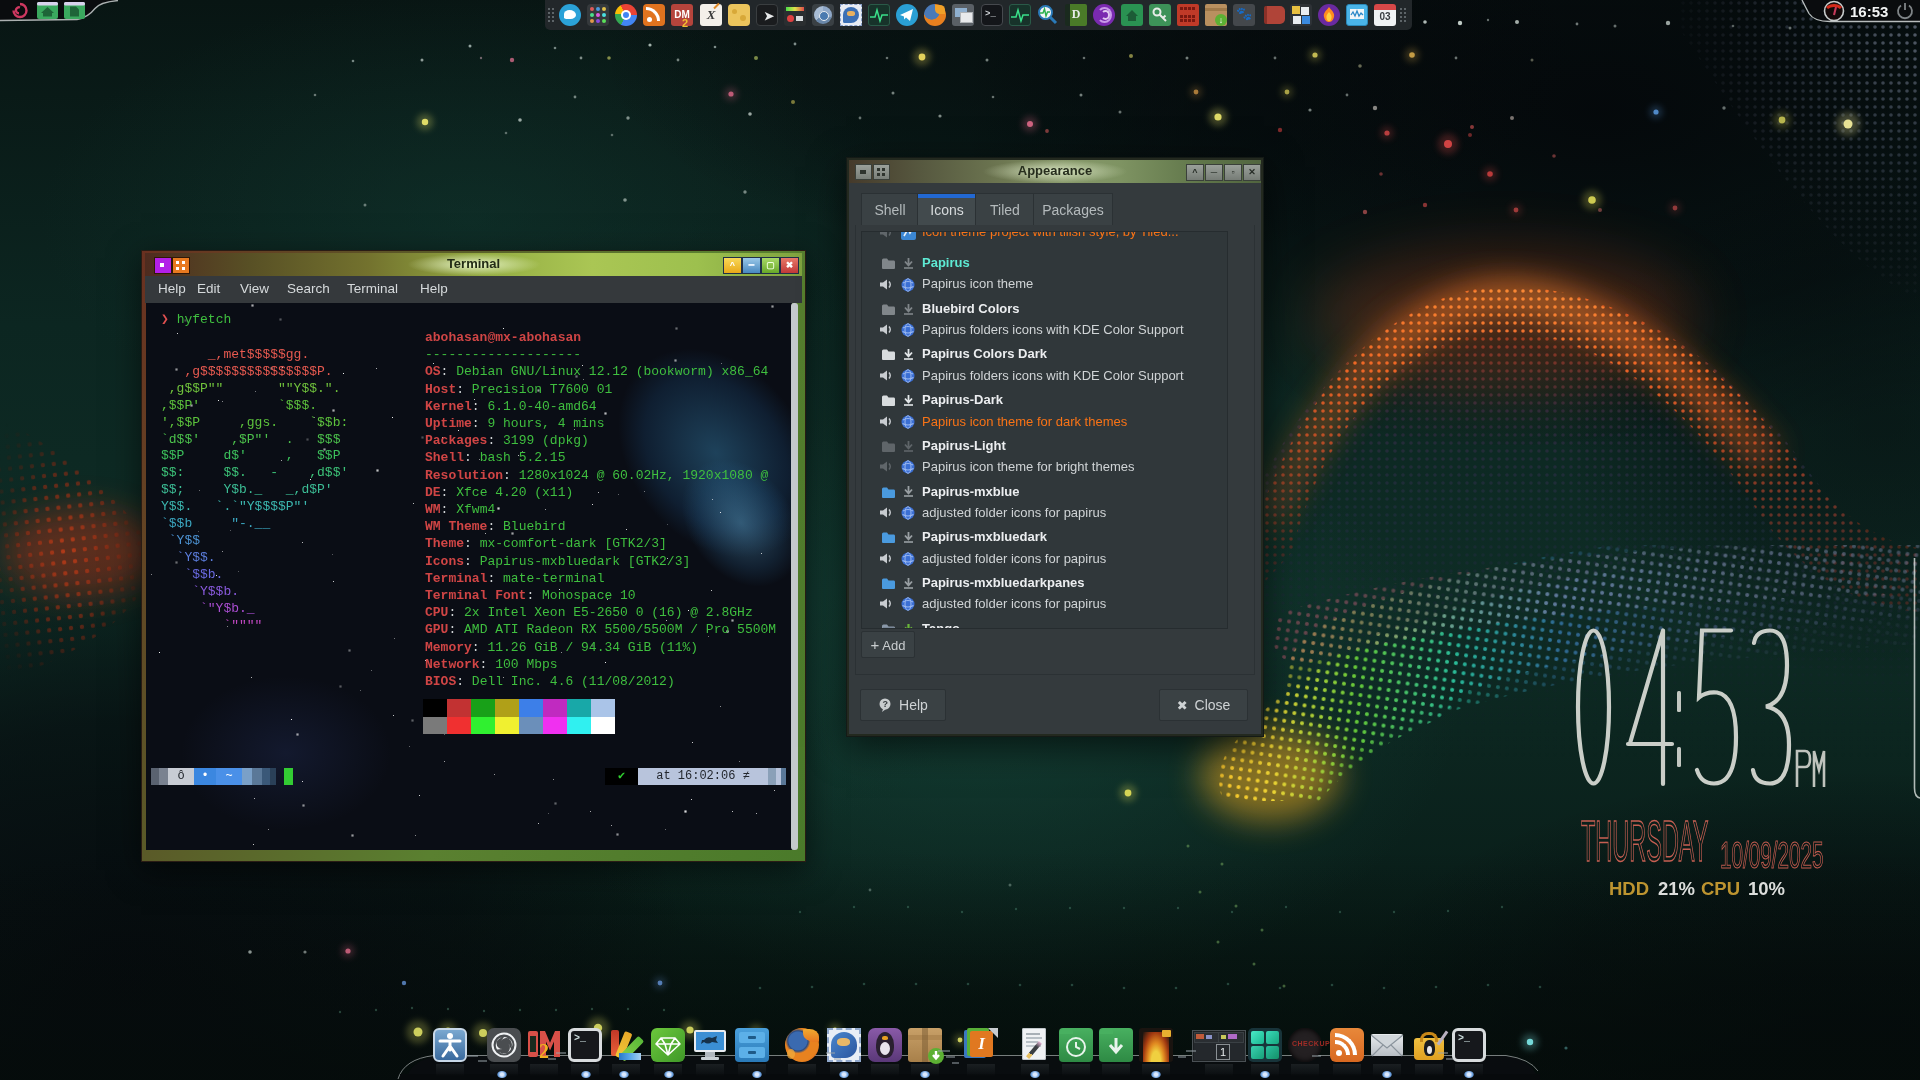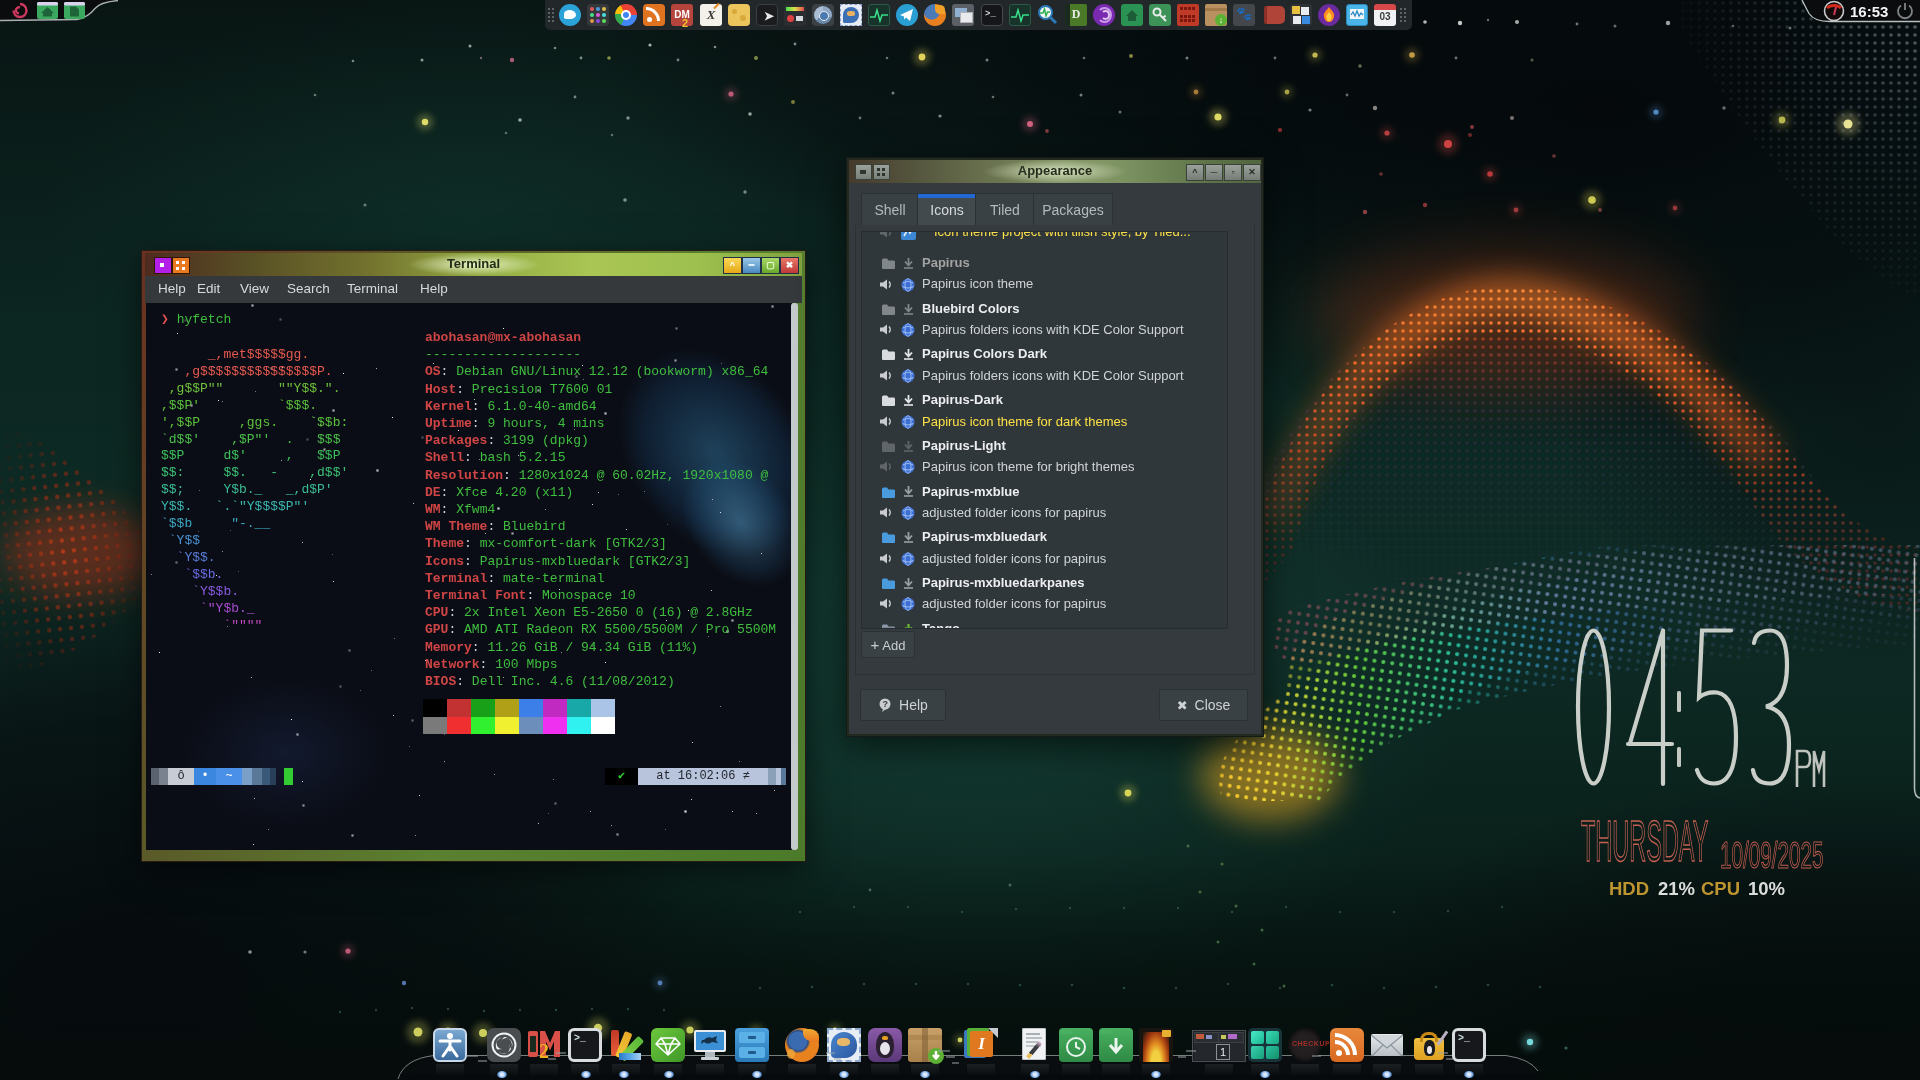--- a/index.html
+++ b/index.html
@@ -649,29 +649,29 @@
    <div id="aframe">
      <div id="alist">
             <div style="position:absolute;left:17px;top:-6px"><svg width="14" height="13">
                 <path d="M1,4.5 L4,4.5 L8,1.5 L8,11.5 L4,8.5 L1,8.5 Z" fill="#60666a"></path>
                 <path d="M10,3.5 Q12.5,6.5 10,9.5" stroke="#60666a" stroke-width="1.4" fill="none"></path>
               </svg></div>
             <div style="position:absolute;left:39px;top:-7px"><svg width="15" height="15">
                 <rect x="0" y="0" width="15" height="15" rx="2" fill="#3b87d4"></rect>
                 <path d="M3,11 L7,4 L9,8 L12,3" stroke="#e8f0f8" stroke-width="1.6" fill="none"></path>
               </svg></div>
-            <div style="position:absolute;left:72px;top:-8px;color:#fde047">Icon theme project with tilish style, by Tiled...</div>
+            <div style="position:absolute;left:60px;top:-8px;color:#f97316">Icon theme project with tilish style, by Tiled...</div>
             <div style="position:absolute;left:19px;top:25px;width:16px"><svg width="15" height="13">
                 <path d="M1,3 Q1,1.5 2.5,1.5 L6,1.5 7.5,3.5 13,3.5 Q14,3.5 14,5 L14,11 Q14,12 13,12 L2,12 Q1,12 1,11 Z" fill="#80868a"></path>
               </svg></div>
             <div style="position:absolute;left:40px;top:24px"><svg width="13" height="14">
                 <path d="M6.5,2 L6.5,8 M3,5.5 L6.5,9.5 10,5.5" stroke="#80868a" stroke-width="1.8" fill="none"></path>
                 <path d="M2,12 L11,12" stroke="#80868a" stroke-width="1.6"></path>
               </svg></div>
-            <div style="position:absolute;left:60px;top:23px;font-weight:bold;color:#a3a3a3">Papirus</div>
+            <div style="position:absolute;left:60px;top:23px;font-weight:bold;color:#5eead4">Papirus</div>
             <div style="position:absolute;left:17px;top:46px"><svg width="14" height="13">
                 <path d="M1,4.5 L4,4.5 L8,1.5 L8,11.5 L4,8.5 L1,8.5 Z" fill="#c8ccd0"></path>
                 <path d="M10,3.5 Q12.5,6.5 10,9.5" stroke="#c8ccd0" stroke-width="1.4" fill="none"></path>
               </svg></div>
             <div style="position:absolute;left:39px;top:46px"><svg width="14" height="14">
                 <circle cx="7" cy="7" r="6.5" fill="#3b6fd4"></circle>
                 <path d="M2,5 Q7,2 12,5 M1.5,8.5 Q7,11.5 12.5,8.5" stroke="#9ab8f0" stroke-width="1.2" fill="none"></path>
                 <ellipse cx="7" cy="7" rx="3" ry="6.3" fill="none" stroke="#9ab8f0" stroke-width="1"></ellipse>
               </svg></div>
             <div style="position:absolute;left:60px;top:44px;color:#d0d4d6">Papirus icon theme</div>
@@ -721,21 +721,21 @@
             <div style="position:absolute;left:60px;top:160px;font-weight:bold;color:#eceef0">Papirus-Dark</div>
             <div style="position:absolute;left:17px;top:183px"><svg width="14" height="13">
                 <path d="M1,4.5 L4,4.5 L8,1.5 L8,11.5 L4,8.5 L1,8.5 Z" fill="#c8ccd0"></path>
                 <path d="M10,3.5 Q12.5,6.5 10,9.5" stroke="#c8ccd0" stroke-width="1.4" fill="none"></path>
               </svg></div>
             <div style="position:absolute;left:39px;top:183px"><svg width="14" height="14">
                 <circle cx="7" cy="7" r="6.5" fill="#3b6fd4"></circle>
                 <path d="M2,5 Q7,2 12,5 M1.5,8.5 Q7,11.5 12.5,8.5" stroke="#9ab8f0" stroke-width="1.2" fill="none"></path>
                 <ellipse cx="7" cy="7" rx="3" ry="6.3" fill="none" stroke="#9ab8f0" stroke-width="1"></ellipse>
               </svg></div>
-            <div style="position:absolute;left:60px;top:182px;color:#fde047">Papirus icon theme for dark themes</div>
+            <div style="position:absolute;left:60px;top:182px;color:#f97316">Papirus icon theme for dark themes</div>
             <div style="position:absolute;left:19px;top:208px;width:16px"><svg width="15" height="13">
                 <path d="M1,3 Q1,1.5 2.5,1.5 L6,1.5 7.5,3.5 13,3.5 Q14,3.5 14,5 L14,11 Q14,12 13,12 L2,12 Q1,12 1,11 Z" fill="#5f6569"></path>
               </svg></div>
             <div style="position:absolute;left:40px;top:207px"><svg width="13" height="14">
                 <path d="M6.5,2 L6.5,8 M3,5.5 L6.5,9.5 10,5.5" stroke="#5f6569" stroke-width="1.8" fill="none"></path>
                 <path d="M2,12 L11,12" stroke="#5f6569" stroke-width="1.6"></path>
               </svg></div>
             <div style="position:absolute;left:60px;top:206px;font-weight:bold;color:#eceef0">Papirus-Light</div>
             <div style="position:absolute;left:17px;top:228px"><svg width="14" height="13">
                 <path d="M1,4.5 L4,4.5 L8,1.5 L8,11.5 L4,8.5 L1,8.5 Z" fill="#60666a"></path>

